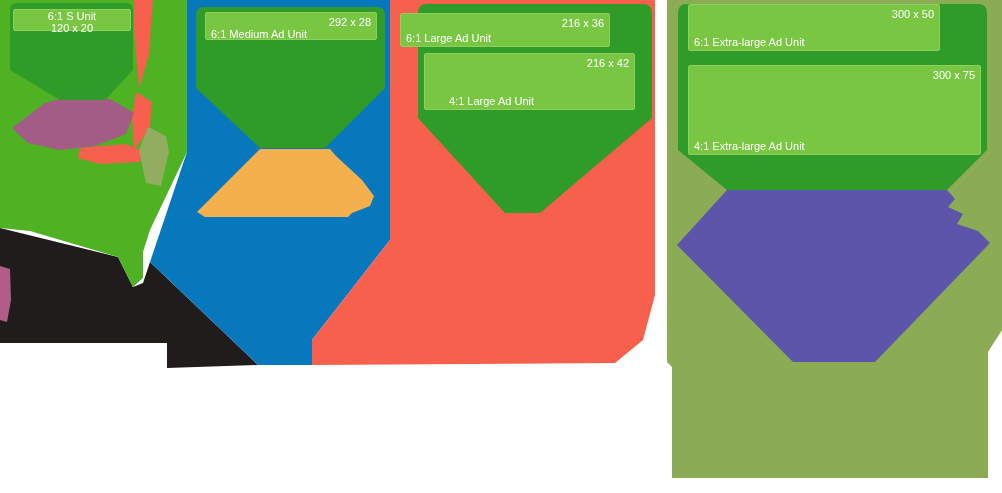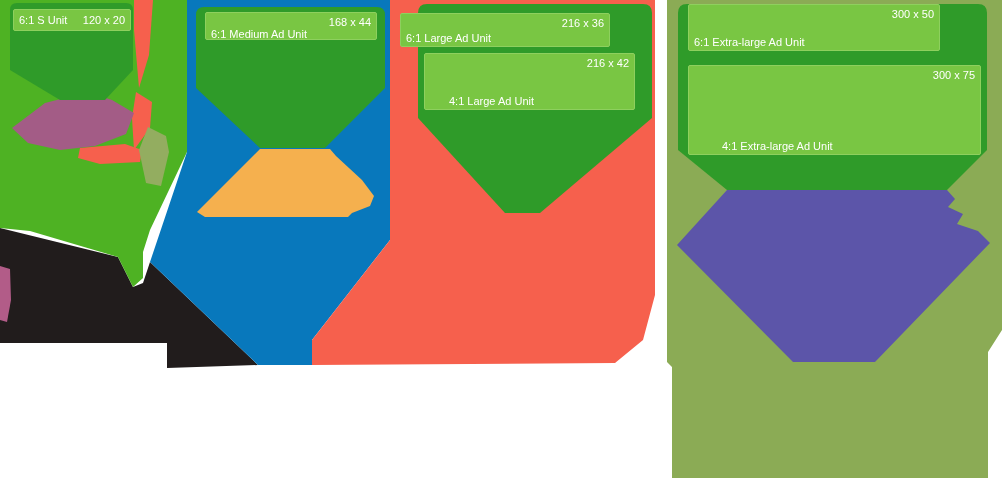--- a/index.html
+++ b/index.html
@@ -13,23 +13,24 @@
   .unit{
     position:absolute;
     box-sizing:border-box;
     border:1px solid transparent;
     border-radius:2px;
     font-size:11px;
     line-height:12px;
     display:flex;
   }
   .unit.row{
+    flex-direction:column;
     justify-content:space-between;
     align-items:flex-end;
-    padding:0 5px;
+    padding:0 19px;
   }
   .unit.col{
     flex-direction:column;
     justify-content:space-between;
     padding:3px 5px 2px 5px;
   }
   .unit .size{align-self:flex-end;white-space:nowrap;}
   .unit .label{align-self:flex-start;white-space:nowrap;}
   .unit.row .label{align-self:center;}
   .unit.row .size{align-self:center;}
@@ -79,35 +80,35 @@
     <path d="M418,13 Q418,4 427,4 L643,4 Q652,4 652,13 L652,118 L540,213 L505,213 L418,118 Z" fill="#2f9b29"></path>
     <path d="M678,13 Q678,4 687,4 L978,4 Q987,4 987,13 L987,150 L947,190 L727,190 L678,150 Z" fill="#2f9b29"></path>
   </svg>
 
   <div class="unit row u00" style="background-color: rgb(121, 198, 67); border-color: rgb(142, 208, 94);">
     <span class="label" style="color: rgb(255, 255, 255);">6:1 S Unit</span>
     <span class="size" style="color: rgb(255, 255, 255);">120 x 20</span>
   </div>
 
   <div class="unit col u10" style="background-color: rgb(121, 198, 67); border-color: rgb(142, 208, 94);">
-    <span class="size" style="color: rgb(255, 255, 255);">168 x 44</span>
+    <span class="size" style="color: rgb(255, 255, 255);">292 x 28</span>
     <span class="label" style="color: rgb(255, 255, 255);">6:1 Medium Ad Unit</span>
   </div>
 
   <div class="unit col u20" style="background-color: rgb(121, 198, 67); border-color: rgb(142, 208, 94);">
     <span class="size" style="color: rgb(255, 255, 255);">216 x 36</span>
     <span class="label" style="color: rgb(255, 255, 255);">6:1 Large Ad Unit</span>
   </div>
   <div class="unit col u21" style="background-color: rgb(121, 198, 67); border-color: rgb(142, 208, 94); padding-left: 24px;">
     <span class="size" style="color: rgb(255, 255, 255);">216 x 42</span>
     <span class="label" style="color: rgb(255, 255, 255);">4:1 Large Ad Unit</span>
   </div>
 
   <div class="unit col u30" style="background-color: rgb(121, 198, 67); border-color: rgb(142, 208, 94);">
     <span class="size" style="color: rgb(255, 255, 255);">300 x 50</span>
     <span class="label" style="color: rgb(255, 255, 255);">6:1 Extra-large Ad Unit</span>
   </div>
   <div class="unit col u31" style="background-color: rgb(121, 198, 67); border-color: rgb(142, 208, 94);">
     <span class="size" style="color: rgb(255, 255, 255);">300 x 75</span>
-    <span class="label" style="color: rgb(255, 255, 255); margin-left: 28px;">4:1 Extra-large Ad Unit</span>
+    <span class="label" style="color: rgb(255, 255, 255);">4:1 Extra-large Ad Unit</span>
   </div>
 
 </div>
 
 </body></html>

